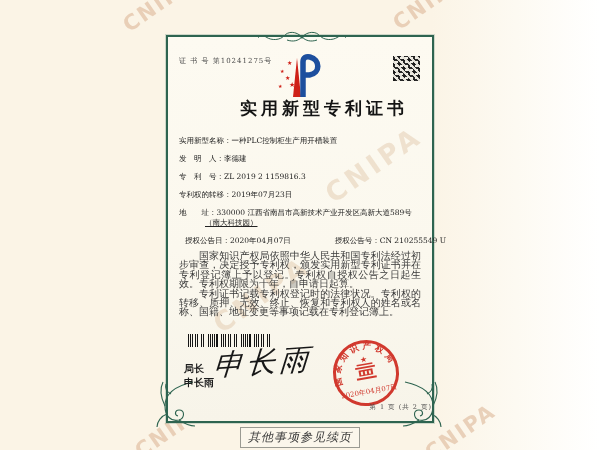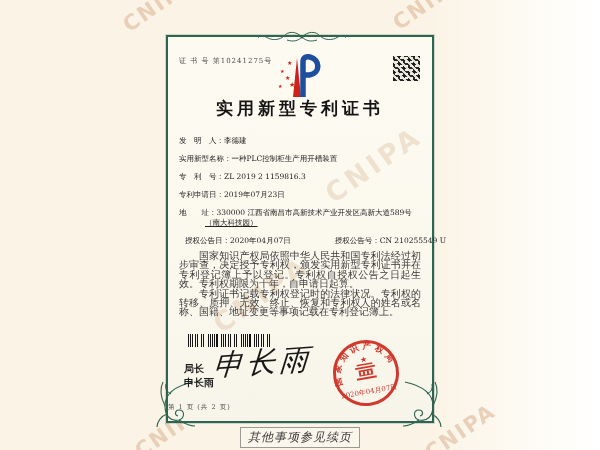--- a/index.html
+++ b/index.html
@@ -27,41 +27,41 @@
     position:absolute;right:12px;top:19px;width:27px;height:25px;
     background-color:#efede4;
     background-image:
       repeating-linear-gradient(45deg,transparent 0 3px,rgba(238,235,226,.95) 3px 5px),
       repeating-linear-gradient(0deg,rgba(25,25,25,.92) 0 2px,transparent 2px 4px),
       repeating-linear-gradient(90deg,rgba(25,25,25,.92) 0 2px,transparent 2px 5px);
   }
   .logo{position:absolute;left:108px;top:16px;}
   .title{
     position:absolute;top:60px;left:0;width:100%;text-align:center;margin:0;
-    font-size:17px;font-weight:700;letter-spacing:4px;color:#141414;
+    font-size:17px;font-weight:700;letter-spacing:4px;color:#141414;padding-left:24px;
   }
   .content{position:absolute;left:11px;right:11px;top:100px;font-size:7.5px;color:#222;}
   .row{line-height:8px;margin-bottom:10px;white-space:nowrap;}
   .row .lbl{color:#1c1c1c;}
   .addr2{line-height:8px;margin:2px 0 10px 26px;text-decoration:underline;}
   .pair2{margin-left:44px;}
   .paras{margin-top:3px;font-size:10px;line-height:9.4px;color:#3a3a3a;text-align:justify;}
   .paras p{margin:0;text-indent:2em;}
   .barcode{
     position:absolute;left:20px;top:297px;width:84px;height:13px;
     background:repeating-linear-gradient(90deg,#151515 0 1px,transparent 1px 2px,#151515 2px 3.2px,transparent 3.2px 4.4px,#151515 4.4px 4.9px,transparent 4.9px 6.6px);
   }
   .officer{position:absolute;left:16px;top:325px;font-size:10px;font-weight:700;color:#1d1d1d;line-height:14px;}
   .signature{
     position:absolute;left:40px;top:306px;width:110px;text-align:center;
     font-size:29px;color:#171717;transform:rotate(-4deg) skewX(-8deg);
     letter-spacing:4px;font-style:italic;
   }
   .seal{position:absolute;left:163px;top:301px;transform:rotate(-10deg);opacity:.92;mix-blend-mode:multiply;}
-  .pagenum{position:absolute;left:0;width:100%;bottom:9px;text-align:left;font-size:6.5px;color:#4c4c4c;letter-spacing:1px;}
+  .pagenum{position:absolute;left:0;width:100%;bottom:9px;text-align:right;font-size:6.5px;color:#4c4c4c;letter-spacing:1px;}
   .flourish-top{position:absolute;left:90px;top:-7px;}
   .orn-bl{position:absolute;left:-13px;bottom:-7px;}
   .orn-br{position:absolute;right:-11px;bottom:-7px;transform:scaleX(-1);}
   .footer-note{
     position:absolute;left:50%;transform:translateX(-50%);top:427px;
     border:1px solid #9a9a92;padding:1px 7px;font-size:12px;color:#3c3c3c;
     font-style:italic;letter-spacing:1px;background:rgba(255,255,255,.2);
   }
 </style>
 </head>
@@ -115,30 +115,30 @@
     <text x="2" y="35" font-size="5" fill="#cf2118">★</text>
     <text x="13" y="34" font-size="7" fill="#cf2118">★</text>
     <path d="M21,5 L25,44 L17,44 Z" fill="#cf2118"></path>
     <path d="M27,44 L27,9 C27,4.5 30.5,3 34,4 C44,6.5 45,20 33.5,22 L28,22" stroke="#1d4f9e" stroke-width="5.5" fill="none"></path>
   </svg>
 
   <h1 class="title">实用新型专利证书</h1>
 
   <div class="content">
     <div class="row">
-      <span class="lbl">发　明　人：</span><span>李德建</span>
+      <span class="lbl">实用新型名称：</span><span>一种PLC控制柜生产用开槽装置</span>
     </div>
     <div class="row">
-      <span class="lbl">实用新型名称：</span><span>一种PLC控制柜生产用开槽装置</span>
+      <span class="lbl">发　明　人：</span><span>李德建</span>
     </div>
     <div class="row">
       <span class="lbl">专　利　号：</span><span>ZL 2019 2 1159816.3</span>
     </div>
     <div class="row">
-      <span class="lbl">专利申请日：</span><span>2019年07月23日</span>
+      <span class="lbl">专利权的转移：</span><span>2019年07月23日</span>
     </div>
     <div class="row" style="margin-bottom:0;">
       <span class="lbl">地　　址：</span><span>330000 江西省南昌市高新技术产业开发区高新大道589号</span>
     </div>
     <div class="addr2">（南大科技园）</div>
     <div class="row" style="margin-bottom:6px;margin-left:6px;">
       <span class="lbl">授权公告日：</span><span>2020年04月07日</span><span class="lbl pair2">授权公告号：</span><span>CN 210255549 U</span>
     </div>
     <div class="paras">
       <p>国家知识产权局依照中华人民共和国专利法经过初步审查，决定授予专利权，颁发实用新型专利证书并在专利登记簿上予以登记。专利权自授权公告之日起生效。专利权期限为十年，自申请日起算。</p>

